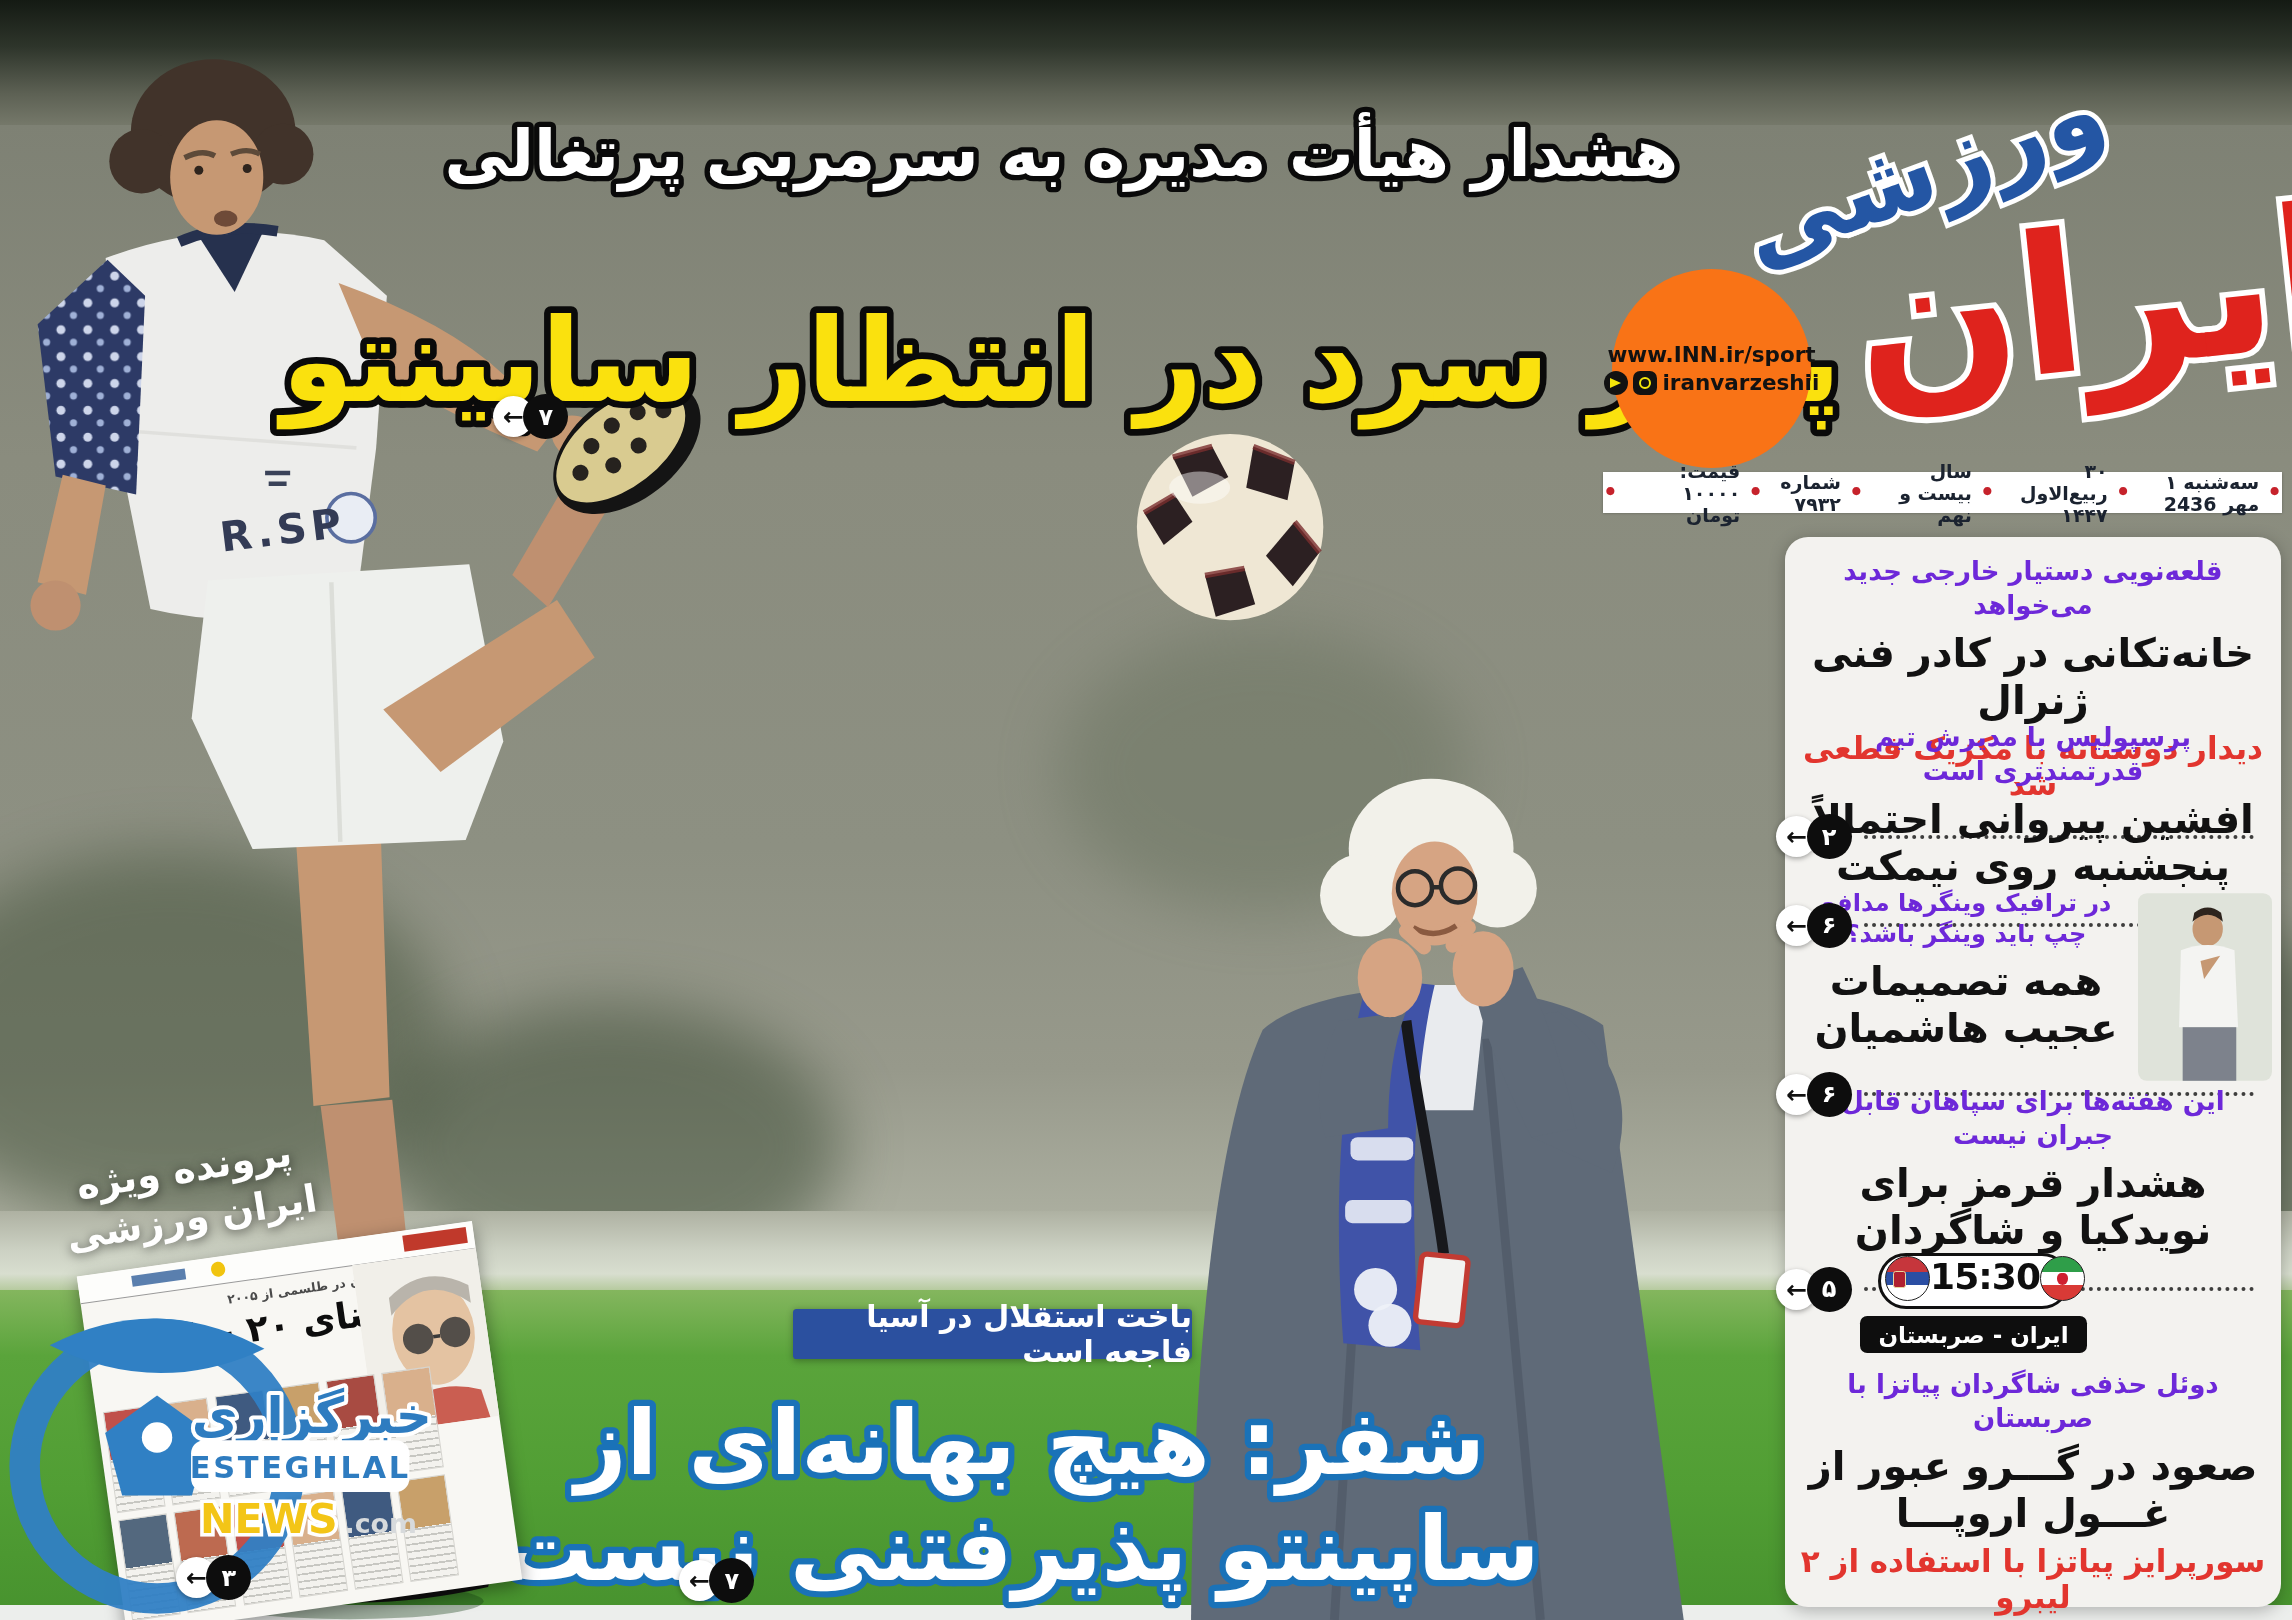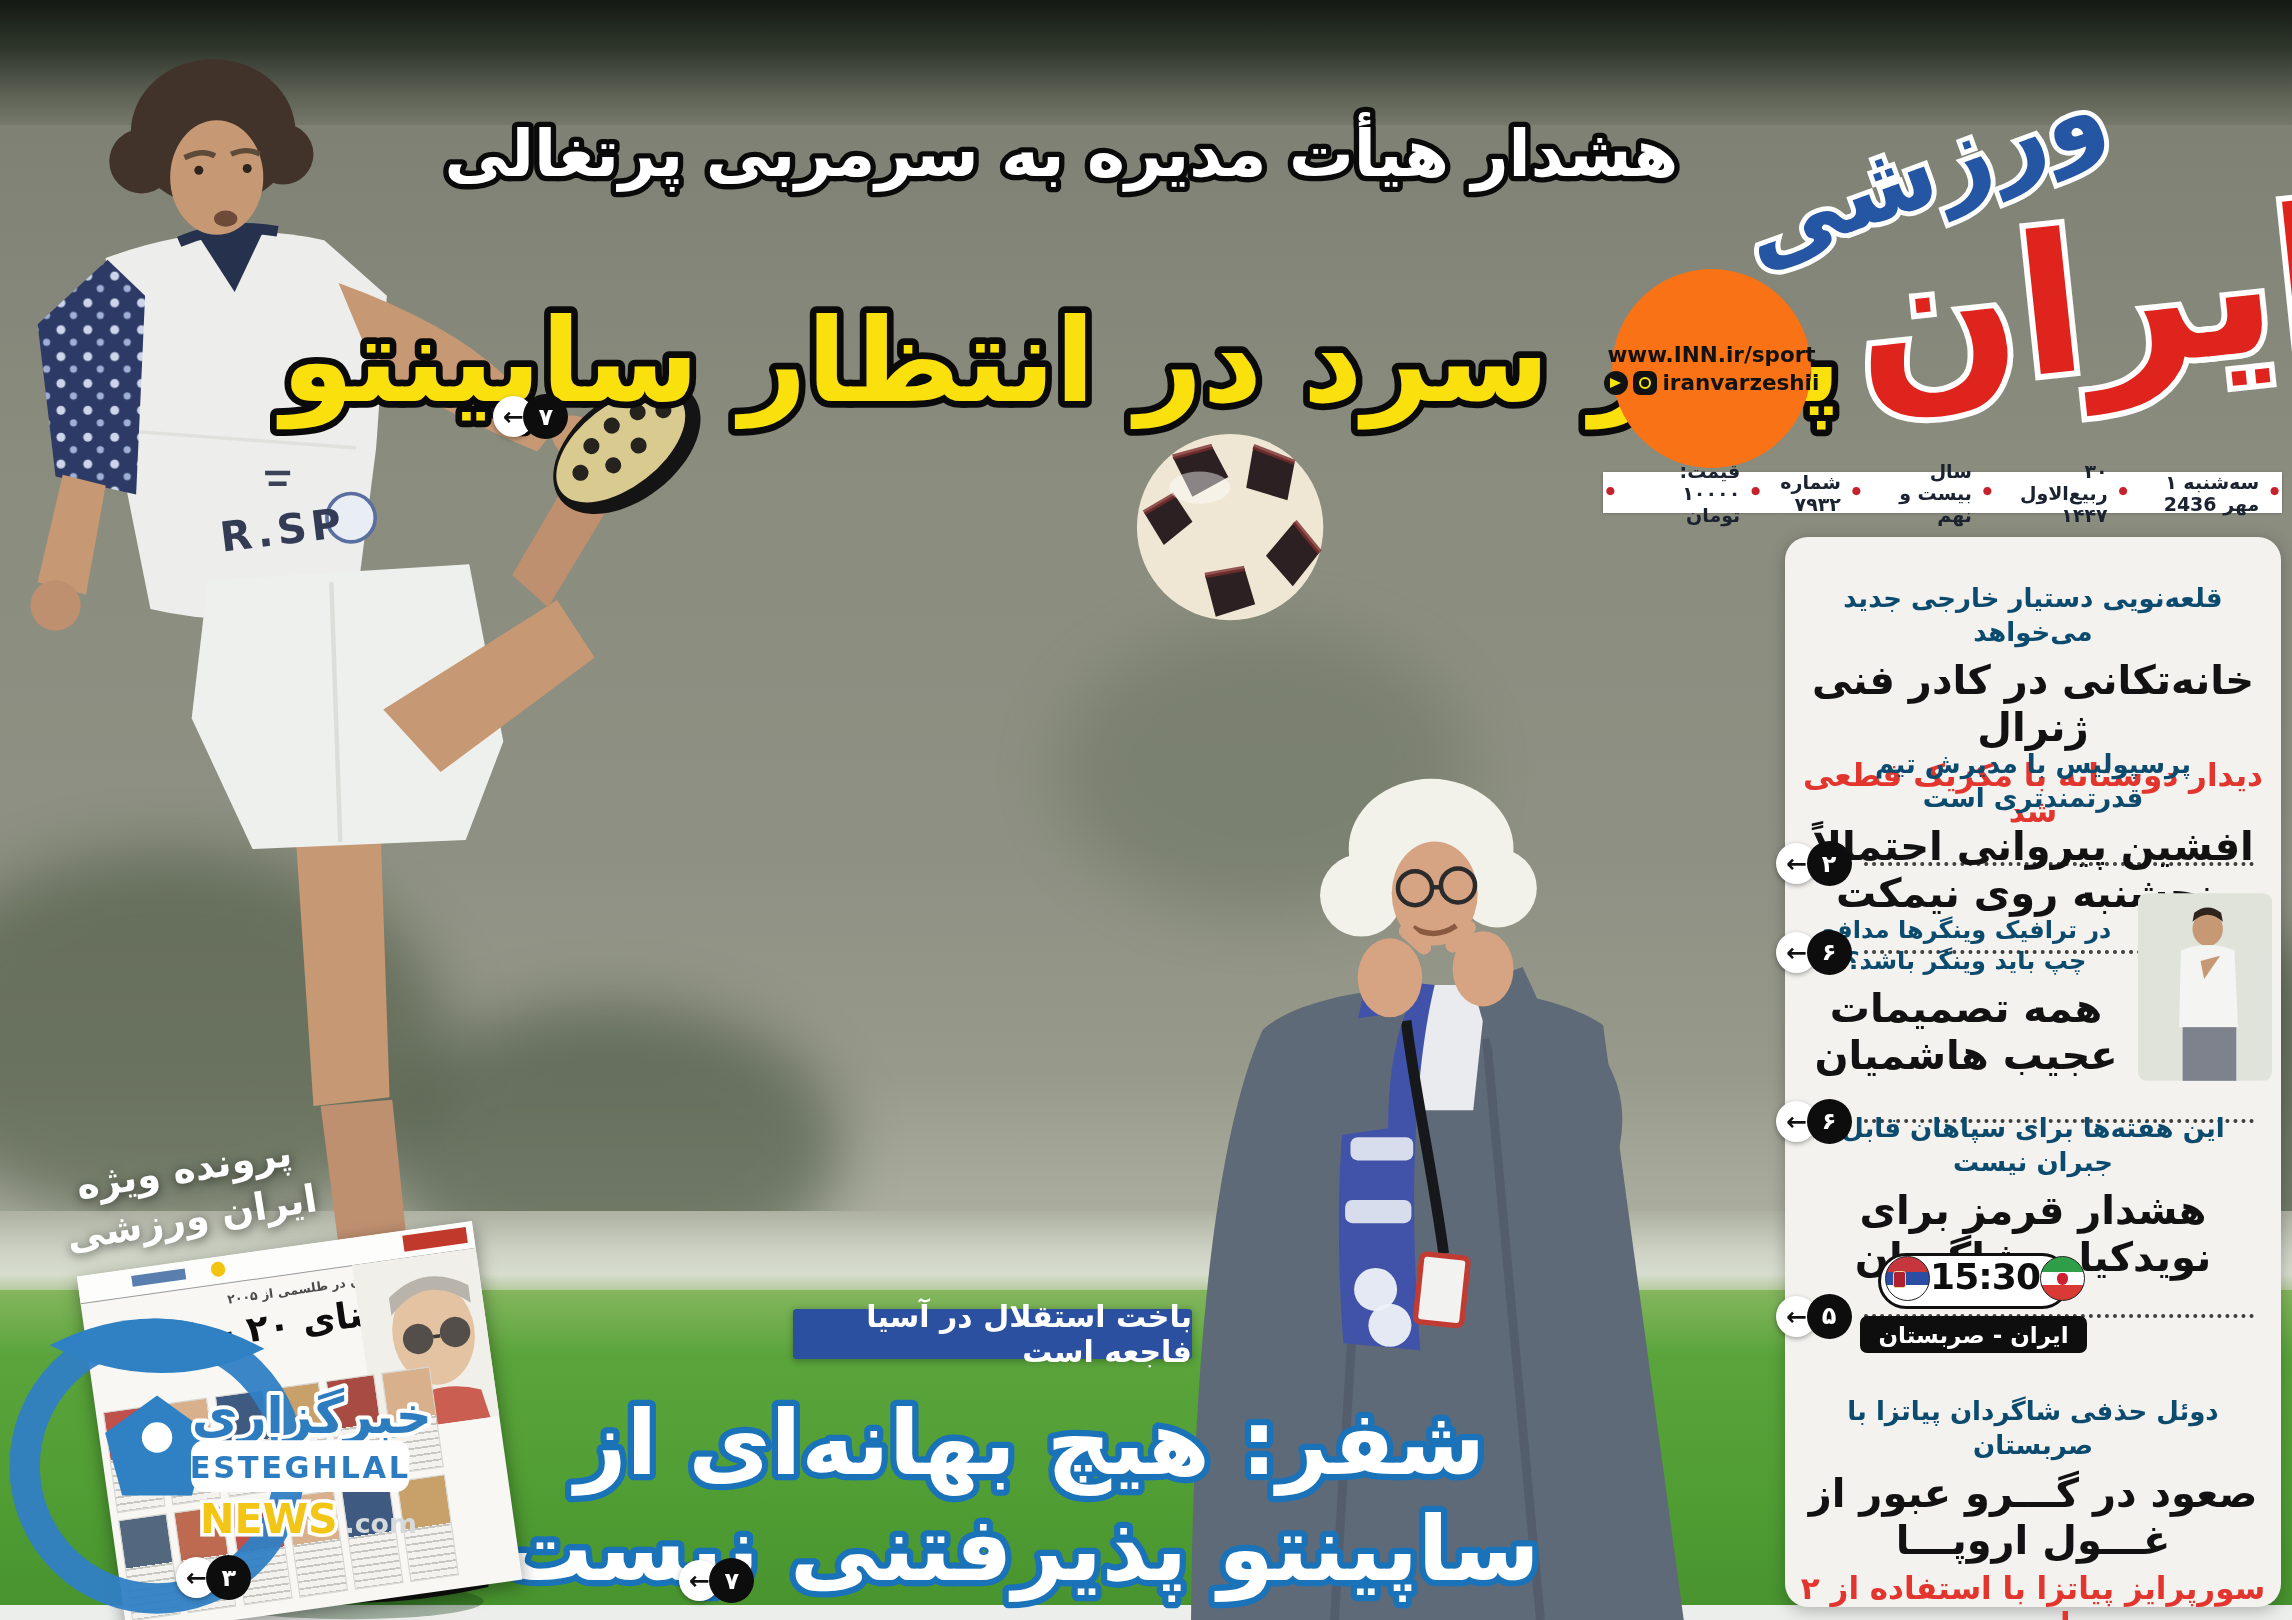--- a/index.html
+++ b/index.html
@@ -57,21 +57,21 @@
   .pb .ar{width:41px;height:41px;border-radius:50%;background:#ffffff;color:#111;
     display:flex;align-items:center;justify-content:center;font-size:25px;font-weight:bold;
     box-shadow:0 1.8px 5.4px rgba(0,0,0,.35);}
   .pb .nu{width:45px;height:45px;border-radius:50%;background:#0d0d0d;color:#fff;
     display:flex;align-items:center;justify-content:center;font-size:24px;font-weight:bold;margin-left:-10.7px;}
 
   
   .sidebar{left:1785px;top:537px;width:496px;height:1070px;background:#f3f2ef;border-radius:23px;
     z-index:10;box-shadow:0 3.6px 16px rgba(0,0,0,.25);}
   .sb-sec{position:absolute;left:14.3px;right:14.3px;text-align:center;direction:rtl;}
-  .sb-kicker{color:#0c4a6e;font-weight:bold;font-size:26px;line-height:1.3;margin-top:27px;}
+  .sb-kicker{color:#6d28d9;font-weight:bold;font-size:26px;line-height:1.3;}
   .sb-headline{color:#121212;font-weight:bold;font-size:40px;line-height:1.18;margin:7.2px 0 5.4px 0;}
   .sb-sub{color:#e2352e;font-weight:bold;font-size:31px;margin-top:1.8px;}
   .sb-div{display:flex;align-items:center;margin:12.5px -23px 0 0;direction:ltr;position:relative;left:-23px;}
   .sb-div .dots{flex:1;border-top:4.5px dotted #1f1f1f;height:0;margin:0 12.5px;opacity:.85;}
   .sb-photo{position:absolute;left:auto;right:-5.4px;top:5.4px;width:134px;height:188px;}
   .with-photo .sb-text{margin-left:0;margin-right:134px;}
 
   .match{position:absolute;left:72px;top:716px;width:233px;text-align:center;}
   .pill{width:192px;height:56px;margin:0 auto;background:#fff;border:3.6px solid #101010;border-radius:32px;
     display:flex;justify-content:space-between;padding:0 4.5px;box-sizing:border-box;}

